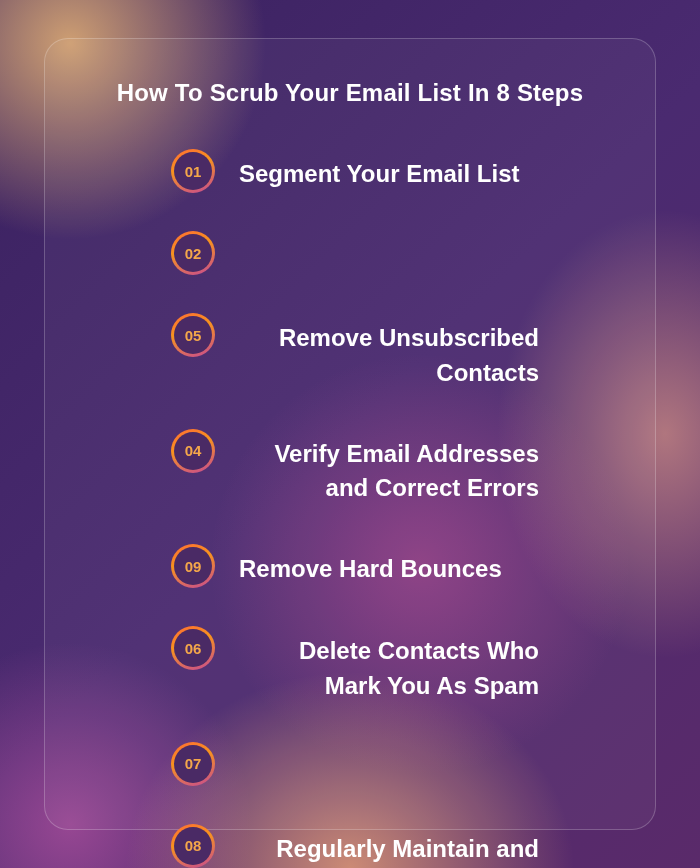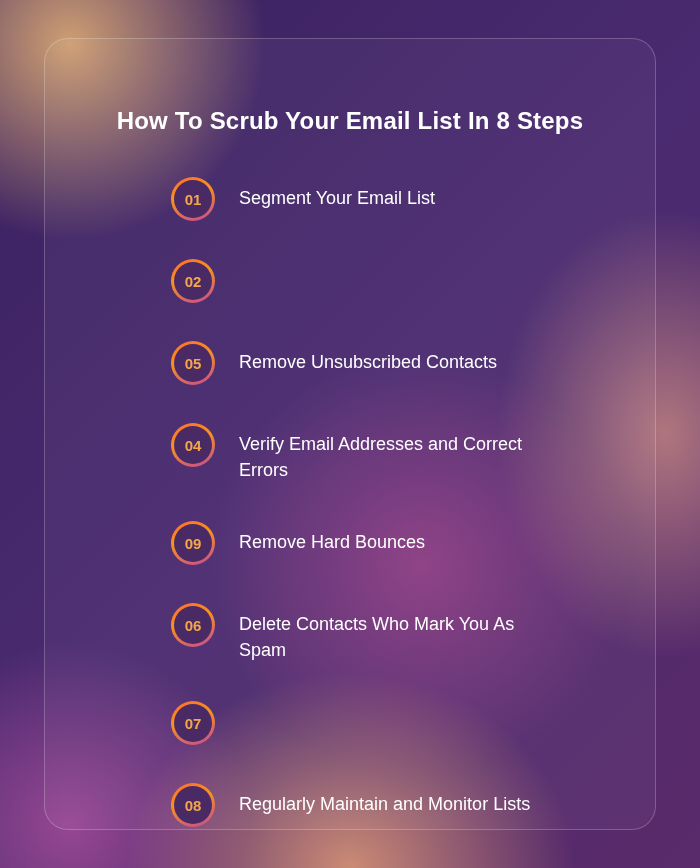--- a/index.html
+++ b/index.html
@@ -25,21 +25,21 @@
     
     .card {
       position: absolute;
       top: 38px;
       left: 44px;
       right: 44px;
       bottom: 38px;
       border-radius: 24px;
       border: 1px solid rgba(255, 255, 255, 0.22);
       background: rgba(255, 255, 255, 0.04);
-      padding: 68px 48px 40px 48px;
+      padding: 40px 48px 40px 48px;
     }
     
     .title {
       color: #ffffff;
       font-size: 24px;
       font-weight: 700;
       text-align: center;
       margin-bottom: 42px;
       letter-spacing: 0.2px;
     }
@@ -83,25 +83,26 @@
     .badge-num {
       position: relative;
       z-index: 1;
       color: #f4a74a;
       font-size: 15px;
       font-weight: 600;
     }
     
     .step-text {
       color: #ffffff;
-      font-size: 18px;
-      font-weight: 400;
+      font-size: 24px;
+      font-weight: 700;
       line-height: 1.45;
       padding-top: 8px;
       max-width: 300px;
+      text-align: right;
     }
   </style>
 </head>
 <body>
 
 <div class="card">
   <h1 class="title">How To Scrub Your Email List In 8 Steps</h1>
   <div class="steps">
 
     <div class="step">

